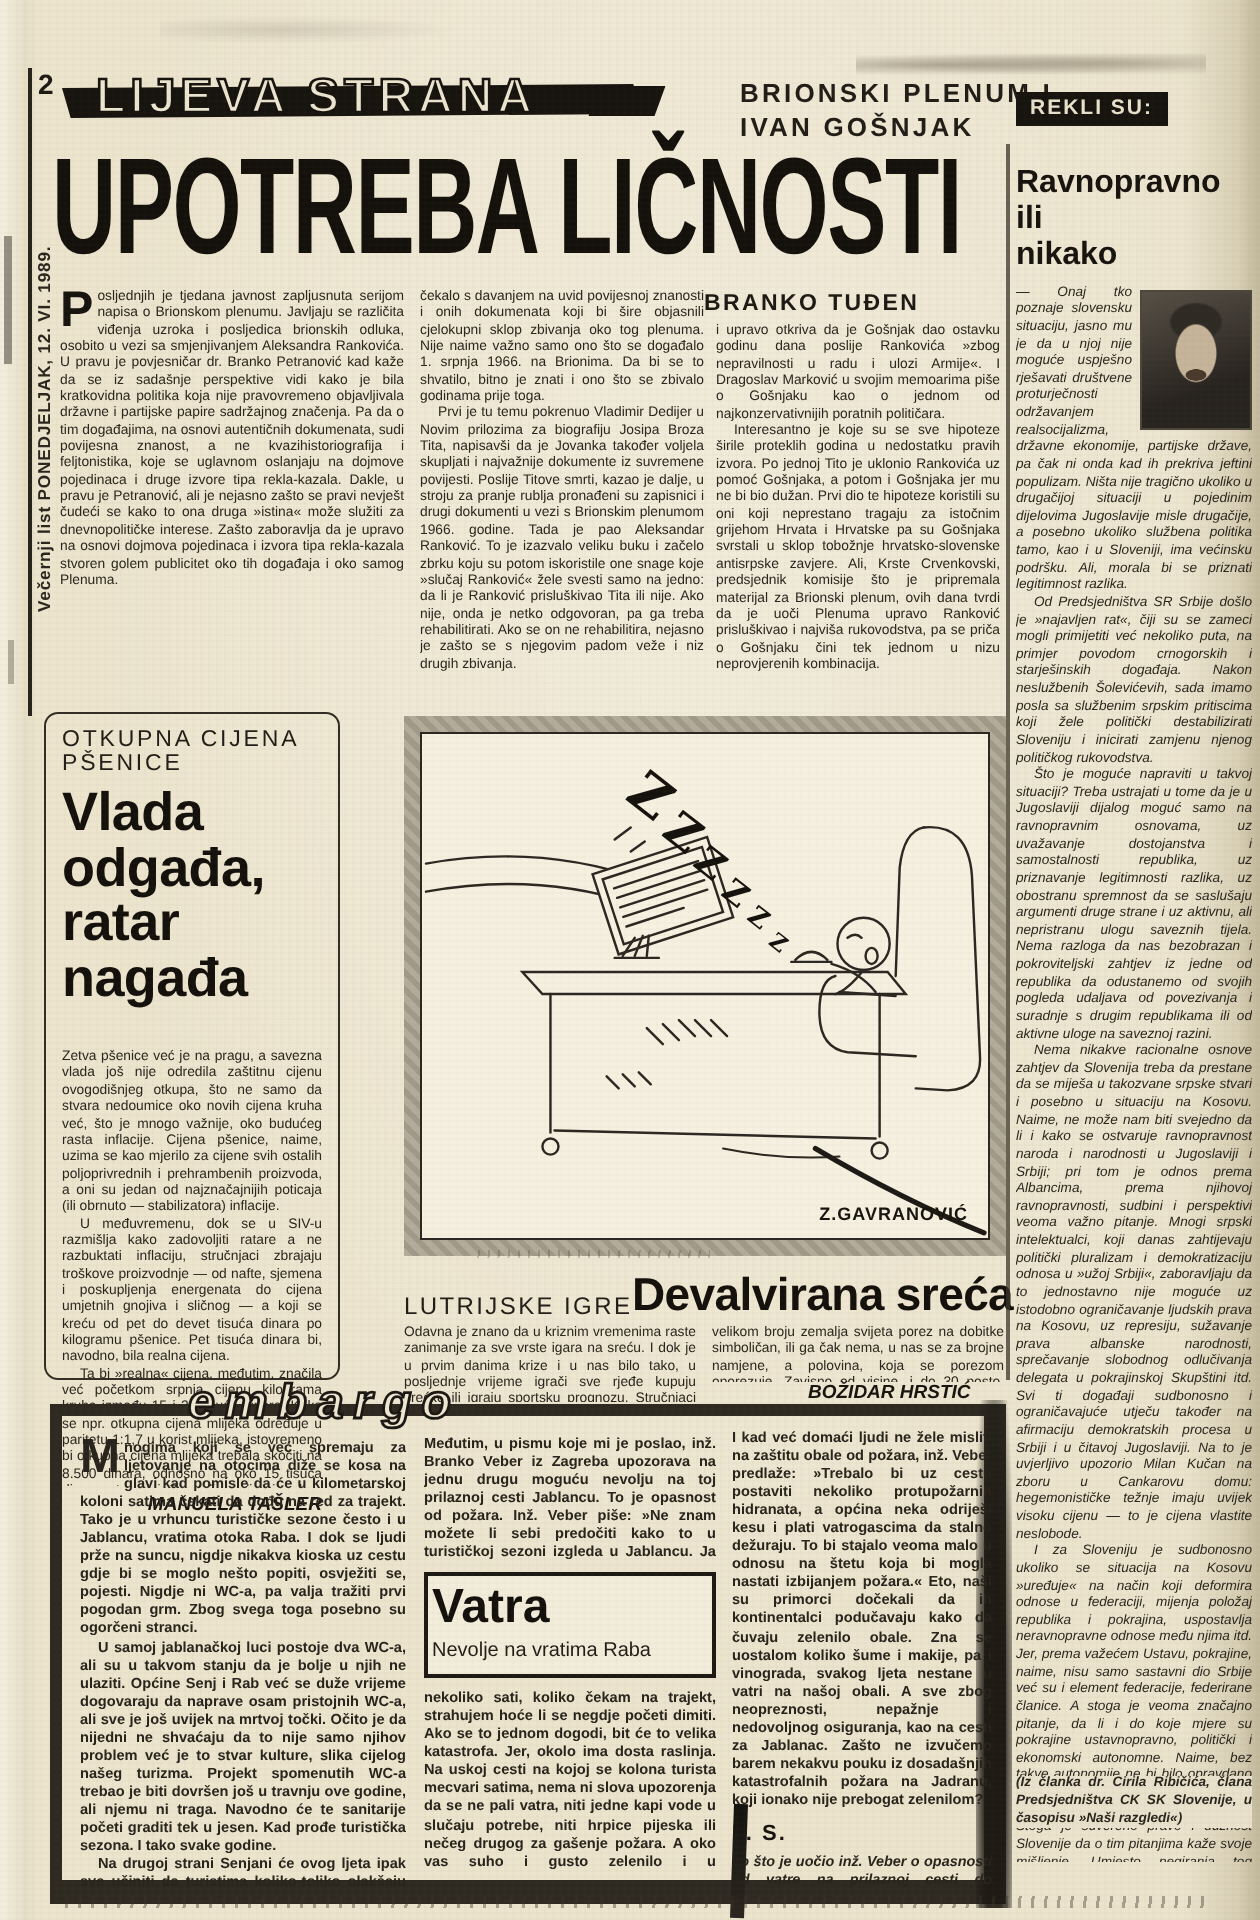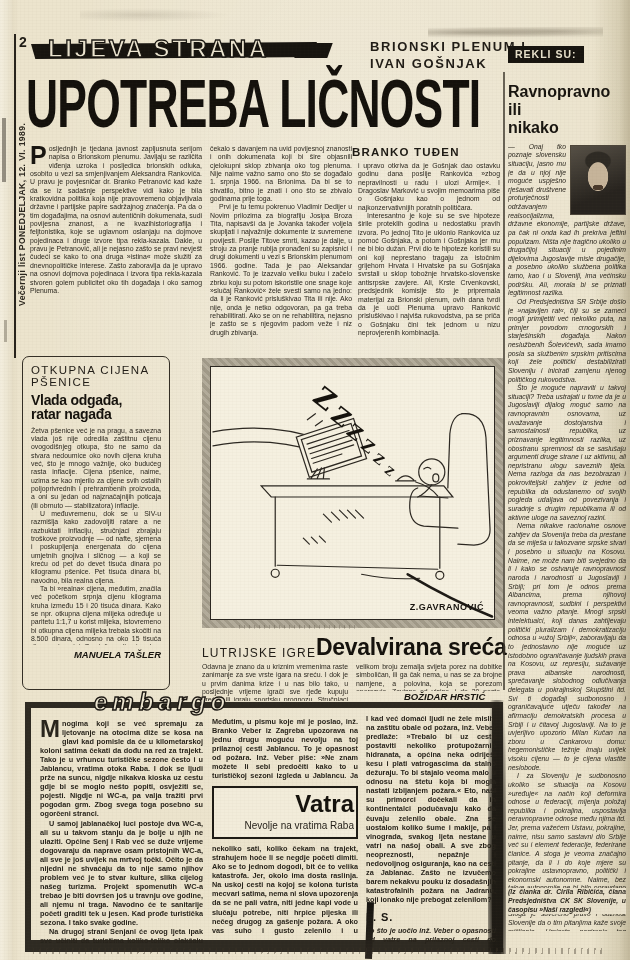--- a/index.html
+++ b/index.html
@@ -39,21 +39,21 @@
     transform:scale(.74,1.14);transform-origin:0 0;white-space:nowrap;color:#14110c;}
   .byline{left:352px;top:146px;font-size:11.5px;font-weight:bold;letter-spacing:1.2px;color:#1d1a14;}
   
   .bt{font-size:6.9px;line-height:1.21;text-align:justify;color:#2a261e;}
   .mcol{position:absolute;overflow:hidden;}
   .mcol .bt + .bt, .wheat-body .bt + .bt, .said-body .sp + .sp{text-indent:9px;}
   .dropcap::first-letter{float:left;font-size:25px;line-height:19px;font-weight:bold;padding:1px 2px 0 0;color:#17140f;}
   
   .wheat{left:22px;top:356px;width:148px;height:334px;border:1.5px solid #332e25;border-radius:7px;padding:7px 8px;box-sizing:border-box;}
   .wheat-kicker{font-size:11.5px;letter-spacing:1.4px;color:#211d17;margin-bottom:5px;}
-  .wheat-headline{font-size:14px;font-weight:900;line-height:1.02;letter-spacing:-.3px;color:#14110c;margin-bottom:5px;}
+  .wheat-headline{font-size:27px;font-weight:900;line-height:1.02;letter-spacing:-.3px;color:#14110c;margin-bottom:22px;}
   .wheat-headline span{display:block;}
   .wheat-body{height:218px;overflow:hidden;}
   .wheat-sig{text-align:right;font-size:9.5px;font-weight:bold;font-style:italic;margin-top:4px;color:#17140f;}
   
   .cartoon{left:202px;top:358px;width:301px;height:270px;box-sizing:border-box;padding:8px;
     background:repeating-linear-gradient(45deg,#b3ac9b 0 3px,#a19a89 3px 6px);}
   .panel{position:relative;width:100%;height:100%;background:#f5f0e0;border:1.5px solid #2b2721;box-sizing:border-box;overflow:hidden;}
   .zl{position:absolute;font-family:"DejaVu Serif",serif;font-weight:bold;color:#15120d;transform:rotate(38deg);}
   .z1{left:104px;top:16px;font-size:27px;}
   .z2{left:122px;top:36px;font-size:23px;}
@@ -71,21 +71,21 @@
   .embargo{left:25px;top:702px;width:478px;height:250px;box-sizing:border-box;
     border-style:solid;border-color:#2e2a22;border-width:6px 11px 12px 6px;}
   .embargo-blotch{left:488px;top:700px;width:18px;height:254px;opacity:.9;
     background:radial-gradient(ellipse at 50% 70%, #1c1913 40%, rgba(28,25,19,.5) 70%, transparent 90%);}
   .embargo-title{left:94px;top:688px;font-size:24px;font-weight:900;font-style:italic;letter-spacing:5px;
     color:#ece5d0;-webkit-text-stroke:1.4px #1c1813;z-index:5;}
   .bt2{font-size:7.3px;line-height:1.24;font-weight:700;text-align:justify;color:#28241c;}
   .bt2 + .bt2{text-indent:9px;}
   .ecol{position:absolute;overflow:hidden;}
   .dropcap2::first-letter{float:left;font-size:24px;line-height:18px;font-weight:900;padding:1px 2px 0 0;}
-  .vatra-box{margin:5px 0 5px;border:2px solid #1d1a14;background:#f2ecda;text-align:right;padding:3px 2px 6px;}
+  .vatra-box{margin:5px 0 5px;border:2px solid #1d1a14;background:#f2ecda;text-align:left;padding:3px 2px 6px;}
   .vatra-title{font-size:24px;font-weight:900;line-height:1.05;color:#14110c;}
   .vatra-sub{font-size:10px;margin-top:4px;color:#211d17;}
   .ps-label{font-size:11px;font-weight:900;letter-spacing:1px;margin:7px 0 3px;color:#17140f;}
   .bt2i{font-size:7.2px;line-height:1.26;font-weight:700;font-style:italic;text-align:justify;color:#28241c;}
   
   .rule-v{left:503px;top:72px;width:1.5px;height:618px;background:#3b352b;opacity:.75;}
   .sidebar{left:508px;top:44px;width:118px;height:902px;}
   .said-label{display:inline-block;background:#17140f;color:#e9e2cc;font-size:10.5px;font-weight:bold;
     letter-spacing:1px;padding:2px 7px 3px;}
   .said-title{font-size:16px;font-weight:bold;line-height:1.12;margin-top:20px;color:#17140f;}

